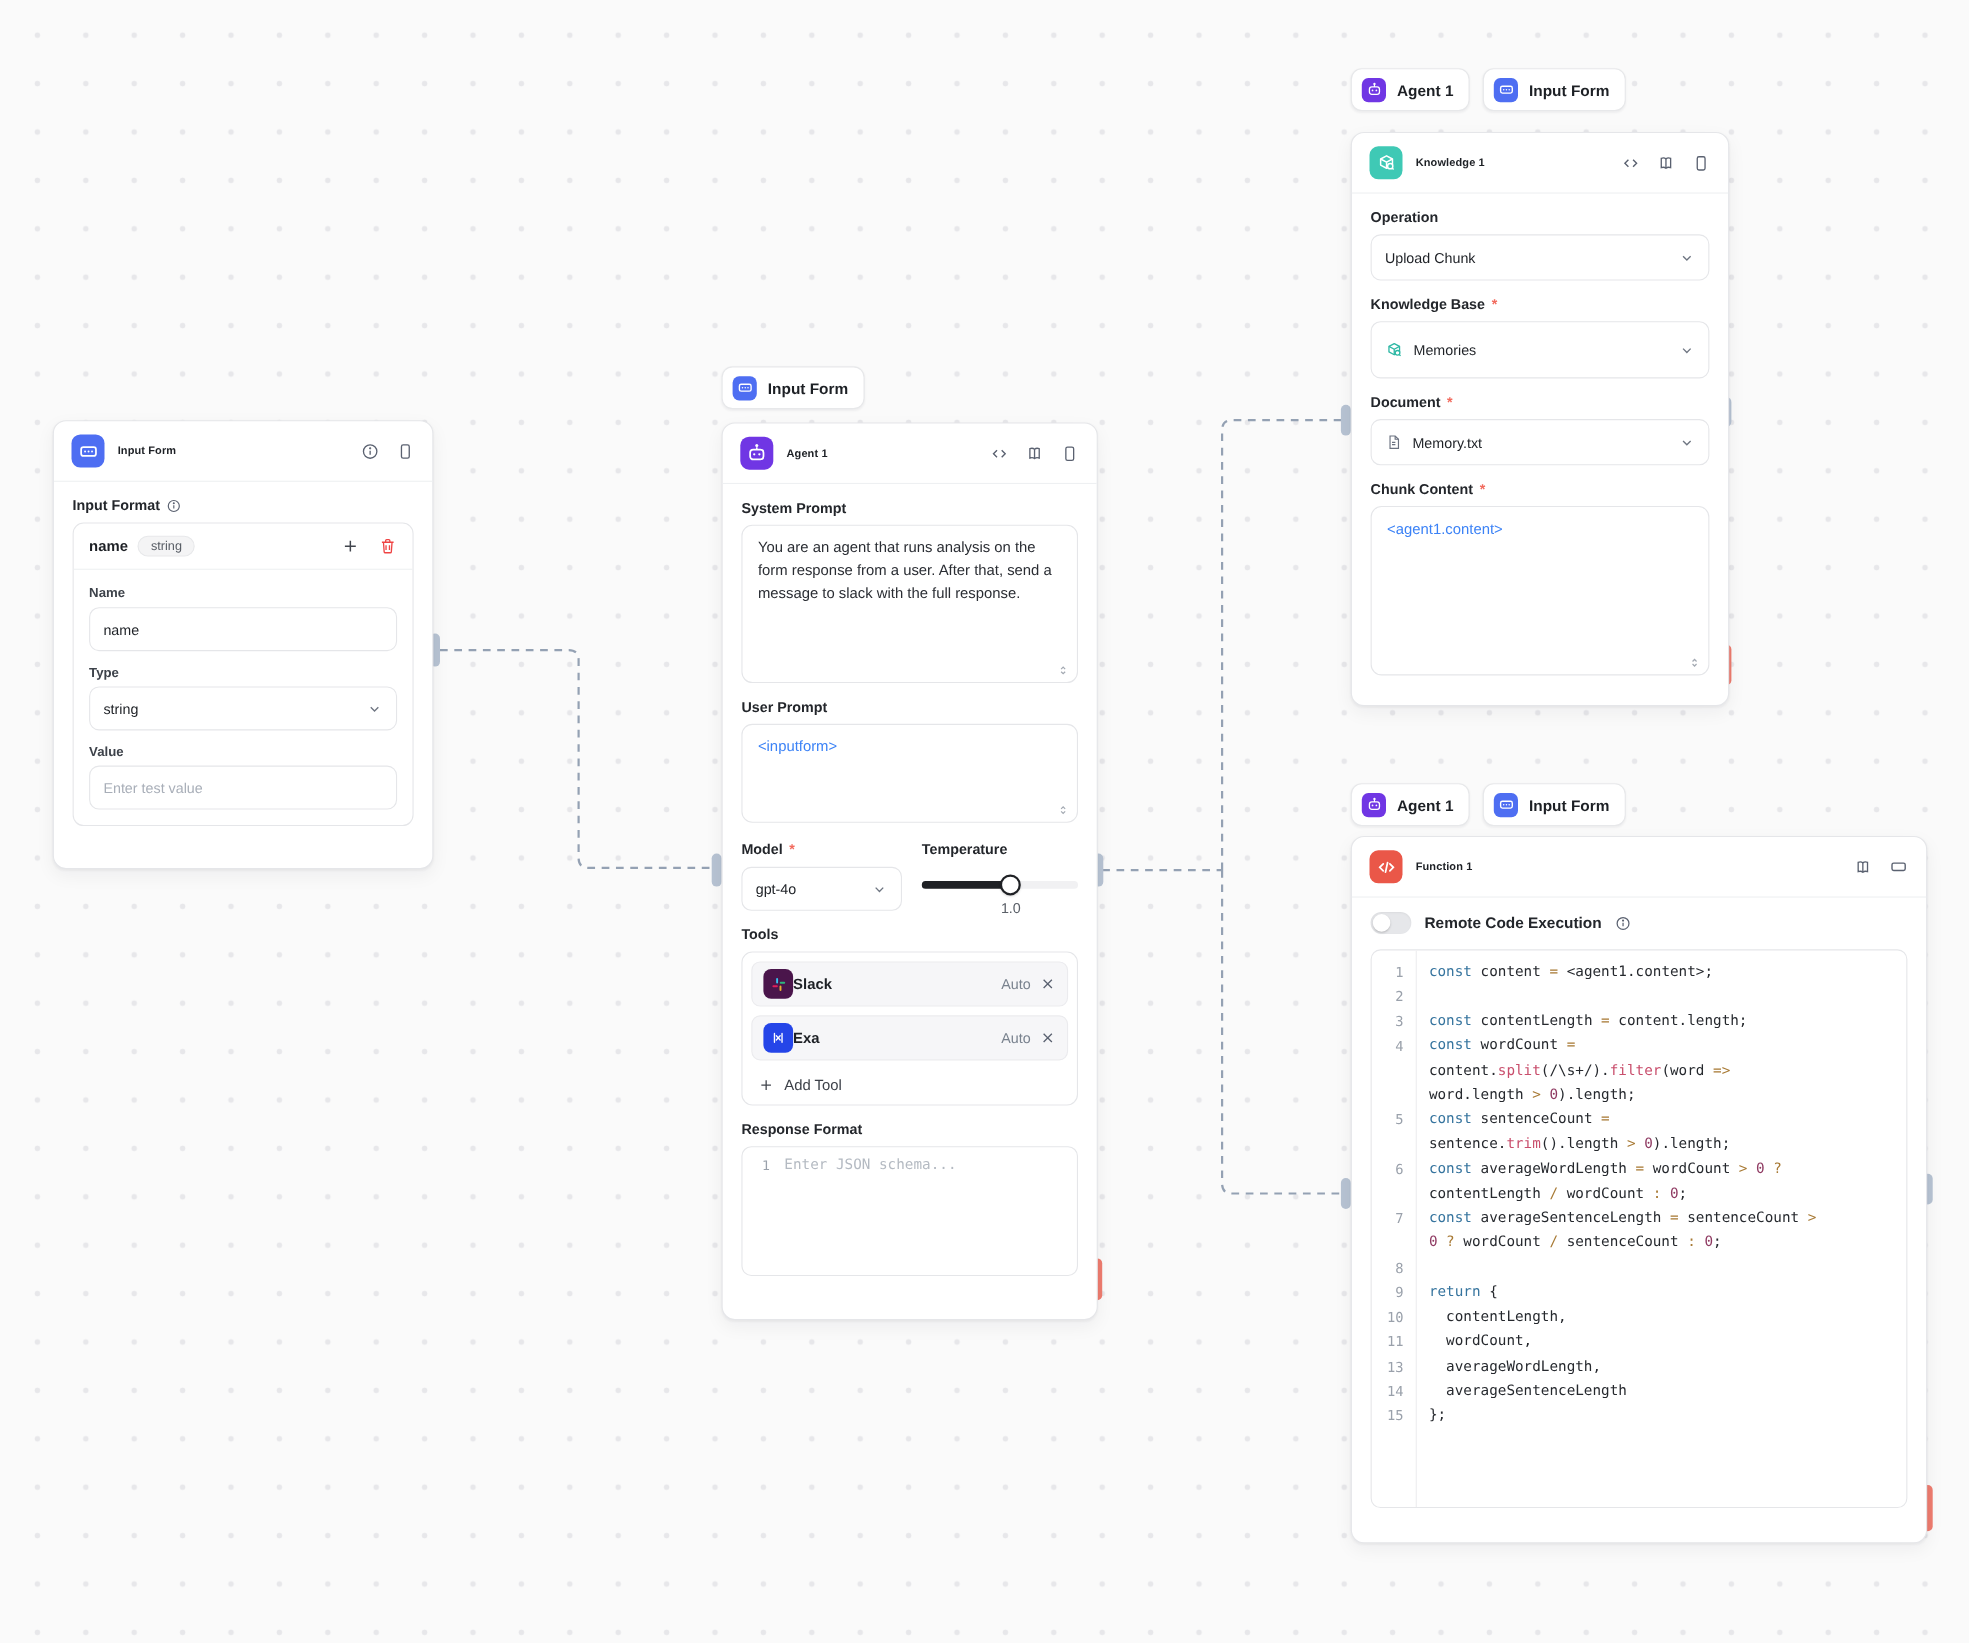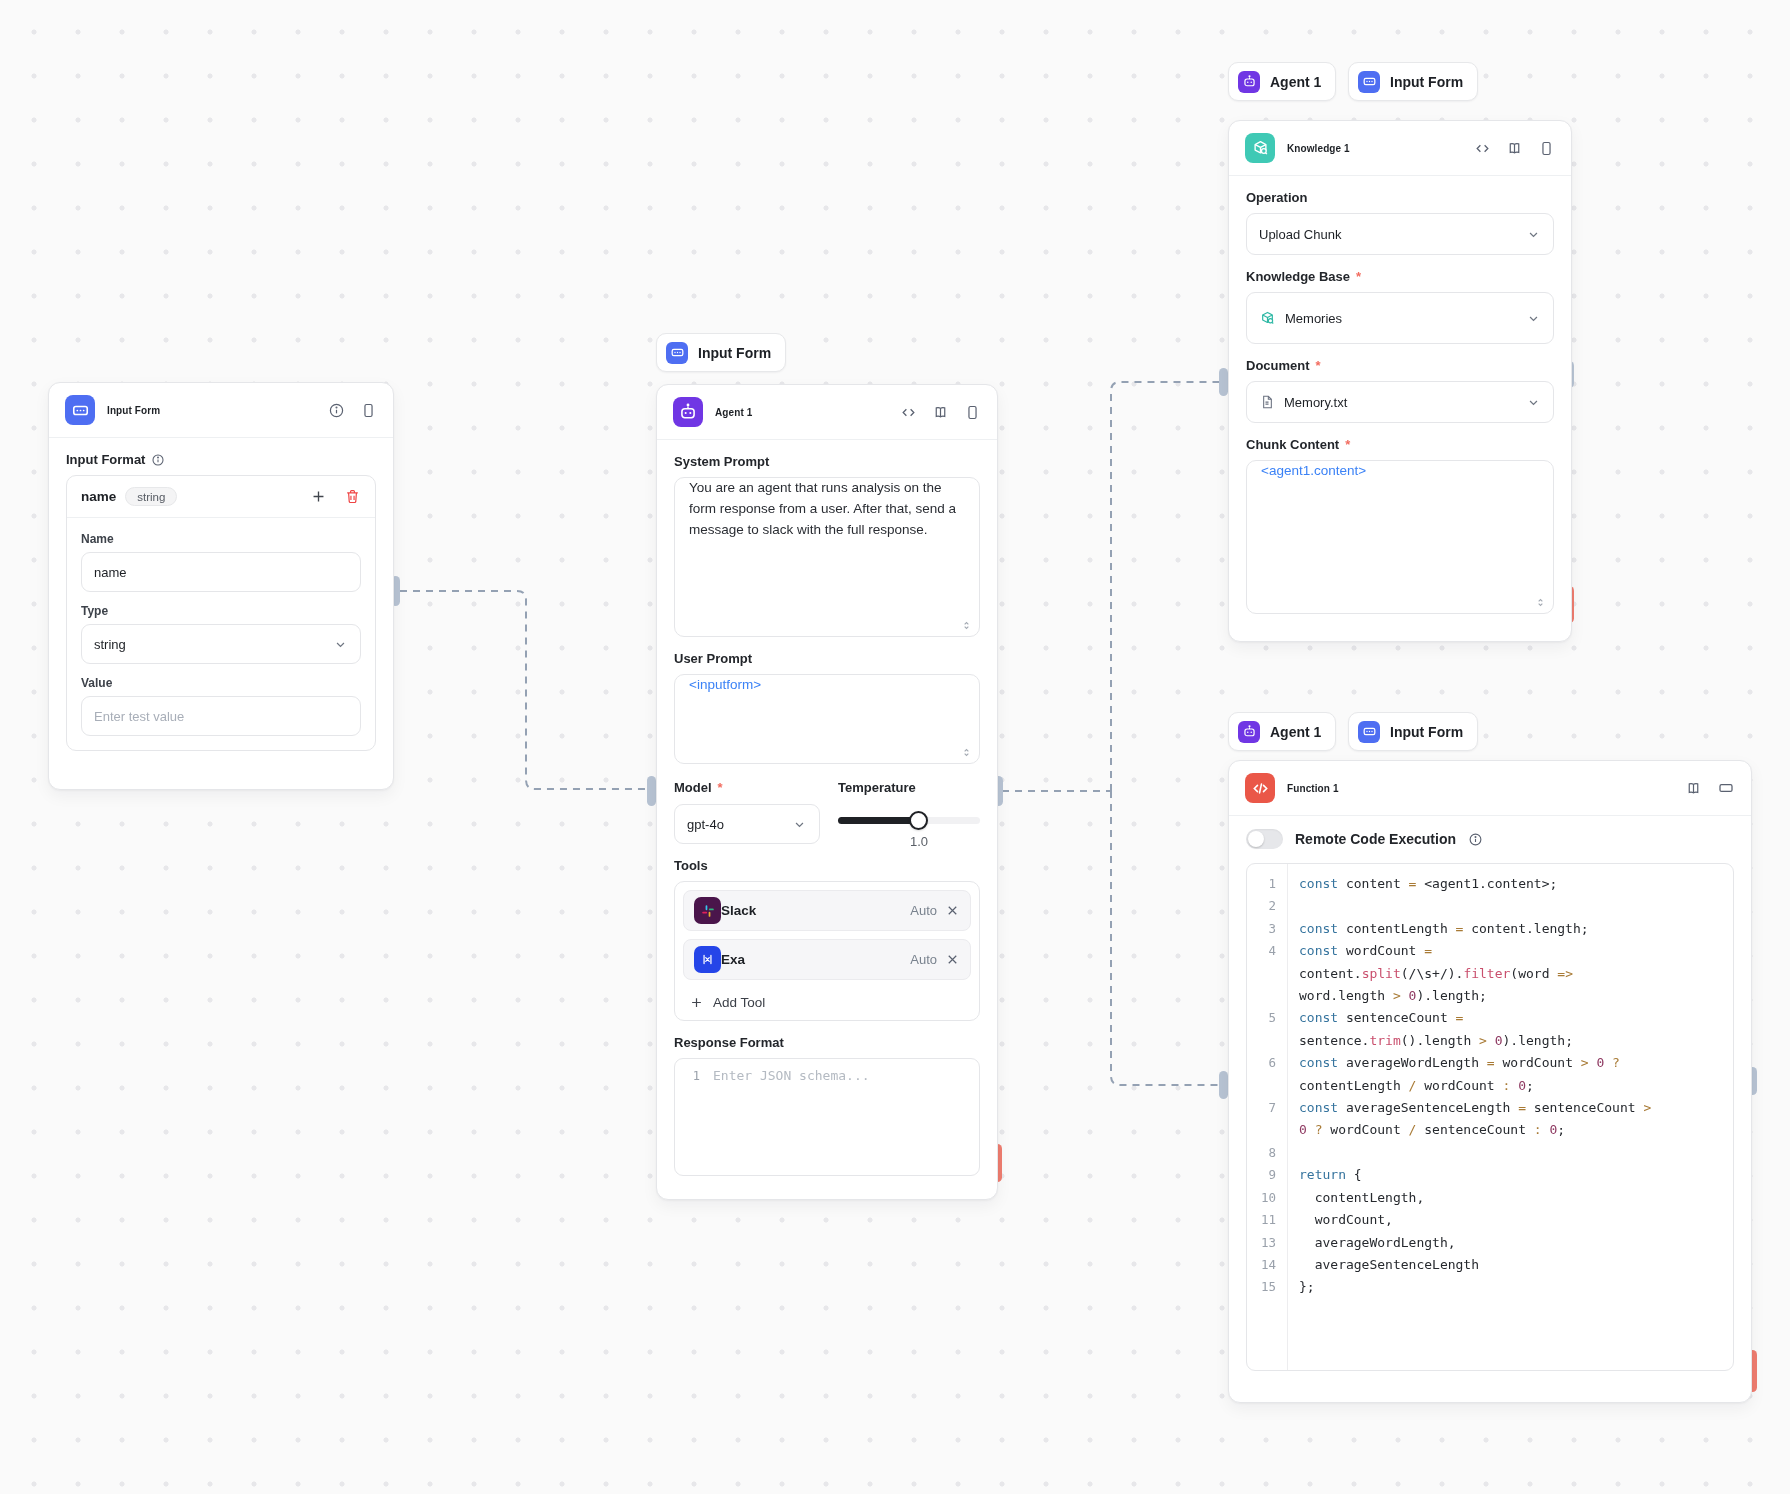--- a/index.html
+++ b/index.html
@@ -26,21 +26,21 @@
   .body{padding:0 17px 16px}
   .sec-label{display:flex;align-items:center;gap:6px;margin:14px 0 8px;font-size:13px;font-weight:700;color:#23262b}
   .sec-label .req{color:var(--req);font-weight:700}
   .mini-label{font-size:12px;font-weight:600;color:#3d424a;margin:12px 0 6px}
   .input,.select{display:flex;align-items:center;gap:9px;border:1px solid var(--border);border-radius:9px;
     background:#fff;padding:0 12px;height:40px;font-size:13px;color:var(--txt)}
   .select{justify-content:flex-start}
   .select .grow{flex:1}
   .chev{color:#6f7682;flex:none;display:flex}
   .ph{color:#a8aeb8}
-  .textbox{position:relative;border:1px solid var(--border);border-radius:10px;padding:0 14px;
+  .textbox{position:relative;border:1px solid var(--border);border-radius:10px;padding:10px 14px;
     font-size:13.5px;line-height:1.55;color:#2a2d33}
   .resize{position:absolute;right:7px;bottom:5px;color:#a3a9b2;display:flex}
   .blue{color:var(--ref-blue)}
   .chip{position:absolute;display:flex;align-items:center;gap:10px;background:#fff;border:1px solid #e7e8ea;
     border-radius:10px;height:39px;padding:0 14px 0 9px;font-size:14px;font-weight:700;color:var(--txt);
     box-shadow:0 1px 2px rgba(20,24,34,.05)}
   .chip-icon{width:22px;height:22px;border-radius:6px;flex:none;display:flex;align-items:center;justify-content:center;color:#fff}
   .pill{background:#f4f4f5;border:1px solid #e7e8ea;border-radius:999px;padding:2.5px 11px;font-size:11.5px;color:#565b63}
   
   .group{border:1px solid var(--border);border-radius:10px;margin-top:2px}
@@ -275,21 +275,21 @@
           <svg width="17" height="17" viewBox="0 0 24 24" fill="none" stroke="currentColor" stroke-width="1.7">
               <rect x="7" y="3.5" width="10" height="17" rx="2.2"></rect>
             </svg>
         </span>
       </span>
     </div>
     <div class="body">
       <div class="sec-label">
           <span>System Prompt</span>
         </div>
-      <div class="textbox" style="height:160px">
+      <div class="textbox" style="height:144px">
         <span>You are an agent that runs analysis on the form response from a user. After that, send a message to slack with the full response.</span>
         <span class="resize">
           <svg width="11" height="11" viewBox="0 0 24 24" fill="none" stroke="currentColor" stroke-width="2.4">
               <path d="m8 9.5 4-4 4 4M8 14.5l4 4 4-4"></path>
             </svg>
         </span>
       </div>
       <div class="sec-label">
           <span>User Prompt</span>
         </div>

